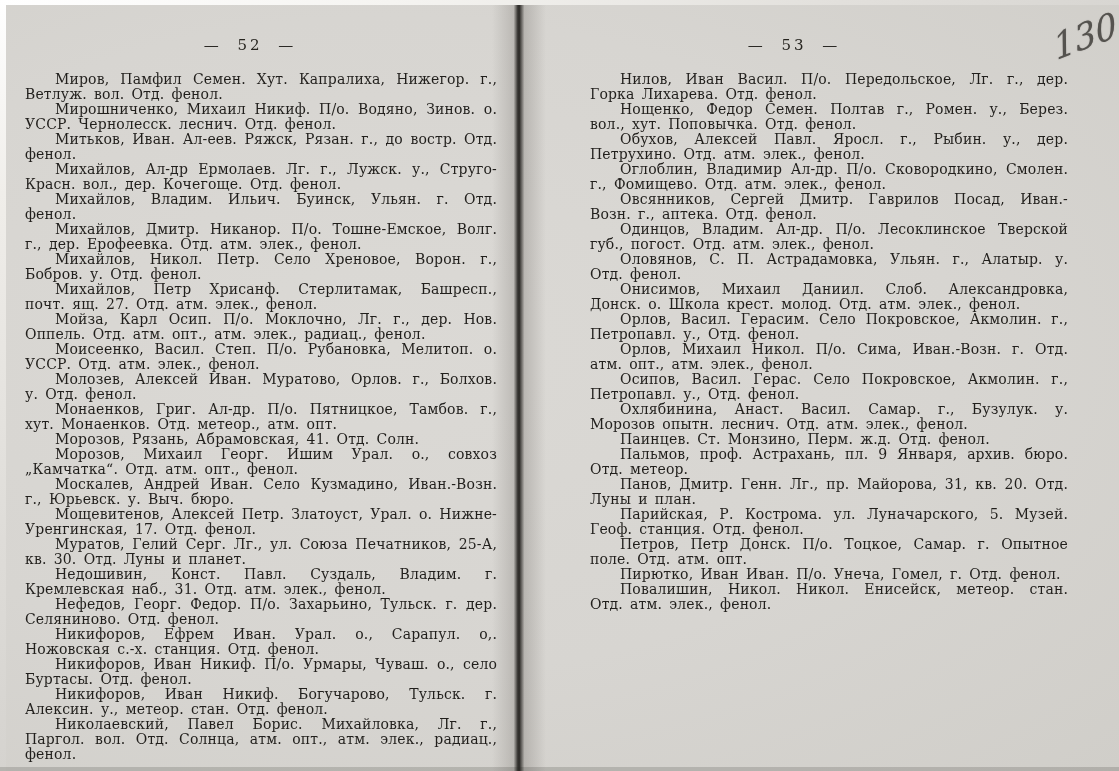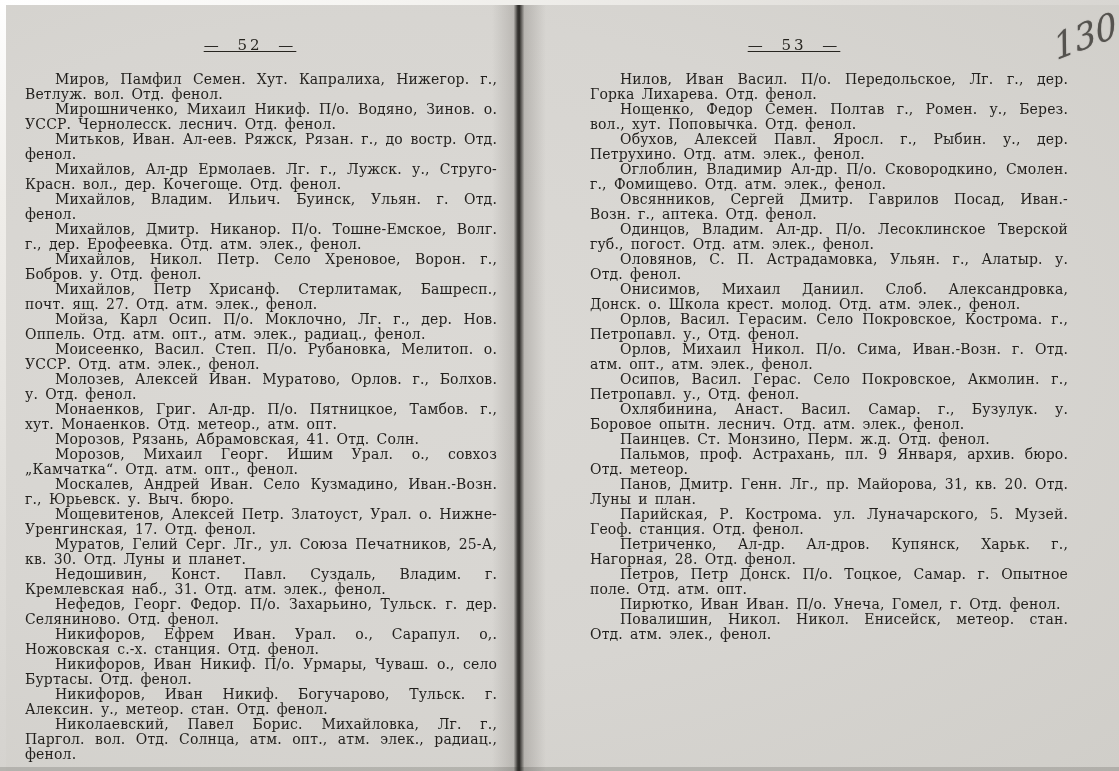--- a/index.html
+++ b/index.html
@@ -17,21 +17,21 @@
   
   .gutter{position:absolute;top:0;left:492px;width:54px;height:771px;
     background:linear-gradient(to right,
       rgba(90,85,80,0) 0%, rgba(90,85,80,0.22) 40%,
       rgba(35,33,30,0.92) 48%, rgba(35,33,30,0.92) 51%,
       rgba(90,85,80,0.25) 60%, rgba(90,85,80,0) 100%);}
   .page{position:absolute;top:0;height:771px;color:#201e1b;}
   .page-left{left:0;width:512px;}
   .page-right{left:544px;width:575px;}
   .pagenum{position:absolute;top:36px;font-size:15px;letter-spacing:3px;text-align:center;
-    color:#26241f;word-spacing:8px;text-decoration:underline;}
+    color:#26241f;word-spacing:8px;}
   .page-left .pagenum{left:10px;width:480px;}
   .page-right .pagenum{left:20px;width:460px;}
   .entries{position:absolute;top:72px;font-size:14px;line-height:15px;text-align:justify;
     color:#211f1c;}
   .page-left .entries{left:25px;width:472px;}
   .page-right .entries{left:46px;width:478px;}
   .entry{margin:0;text-indent:30px;word-spacing:2.6px;letter-spacing:0.15px;}
   
   .handwriting{
     position:absolute;top:16px;left:1052px;
@@ -79,29 +79,28 @@
     <div class="pagenum">—  53  —</div>
     <div class="entries">
         <p class="entry">Нилов, Иван Васил. П/о. Передольское, Лг. г., дер. Горка Лихарева. Отд. фенол.</p>
         <p class="entry">Нощенко, Федор Семен. Полтав г., Ромен. у., Берез. вол., хут. Поповычка. Отд. фенол.</p>
         <p class="entry">Обухов, Алексей Павл. Яросл. г., Рыбин. у., дер. Петрухино. Отд. атм. элек., фенол.</p>
         <p class="entry">Оглоблин, Владимир Ал-др. П/о. Сковородкино, Смолен. г., Фомищево. Отд. атм. элек., фенол.</p>
         <p class="entry">Овсянников, Сергей Дмитр. Гаврилов Посад, Иван.-Возн. г., аптека. Отд. фенол.</p>
         <p class="entry">Одинцов, Владим. Ал-др. П/о. Лесоклинское Тверской губ., погост. Отд. атм. элек., фенол.</p>
         <p class="entry">Оловянов, С. П. Астрадамовка, Ульян. г., Алатыр. у. Отд. фенол.</p>
         <p class="entry">Онисимов, Михаил Даниил. Слоб. Александровка, Донск. о. Школа крест. молод. Отд. атм. элек., фенол.</p>
-        <p class="entry">Орлов, Васил. Герасим. Село Покровское, Кострома. г., Петропавл. у., Отд. фенол.</p>
+        <p class="entry">Орлов, Васил. Герасим. Село Покровское, Акмолин. г., Петропавл. у., Отд. фенол.</p>
         <p class="entry">Орлов, Михаил Никол. П/о. Сима, Иван.-Возн. г. Отд. атм. опт., атм. элек., фенол.</p>
         <p class="entry">Осипов, Васил. Герас. Село Покровское, Акмолин. г., Петропавл. у., Отд. фенол.</p>
-        <p class="entry">Охлябинина, Анаст. Васил. Самар. г., Бузулук. у. Боровое опытн. леснич. Отд. атм. элек., фенол.</p>
+        <p class="entry">Охлябинина, Анаст. Васил. Самар. г., Бузулук. у. Морозов опытн. леснич. Отд. атм. элек., фенол.</p>
         <p class="entry">Паинцев. Ст. Монзино, Перм. ж.д. Отд. фенол.</p>
         <p class="entry">Пальмов, проф. Астрахань, пл. 9 Января, архив. бюро. Отд. метеор.</p>
         <p class="entry">Панов, Дмитр. Генн. Лг., пр. Майорова, 31, кв. 20. Отд. Луны и план.</p>
         <p class="entry">Парийская, Р. Кострома. ул. Луначарского, 5. Музей. Геоф. станция. Отд. фенол.</p>
-        <p class="entry">Петриченко, Ал-др. Ал-дров. Купянск, Харьк. г., Нагорная, 28. Отд. фенол.</p>
         <p class="entry">Петров, Петр Донск. П/о. Тоцкое, Самар. г. Опытное поле. Отд. атм. опт.</p>
         <p class="entry">Пирютко, Иван Иван. П/о. Унеча, Гомел, г. Отд. фенол.</p>
         <p class="entry">Повалишин, Никол. Никол. Енисейск, метеор. стан. Отд. атм. элек., фенол.</p>
       </div>
   </div>
 
   <div class="gutter"></div>
   <div class="edge-top"></div>
   <div class="edge-left"></div>
   <div class="edge-bottom"></div>

